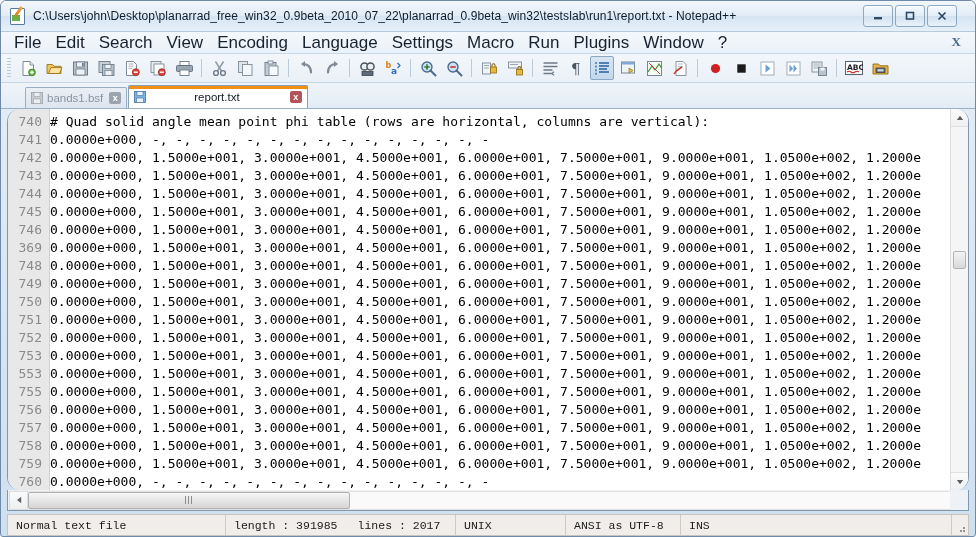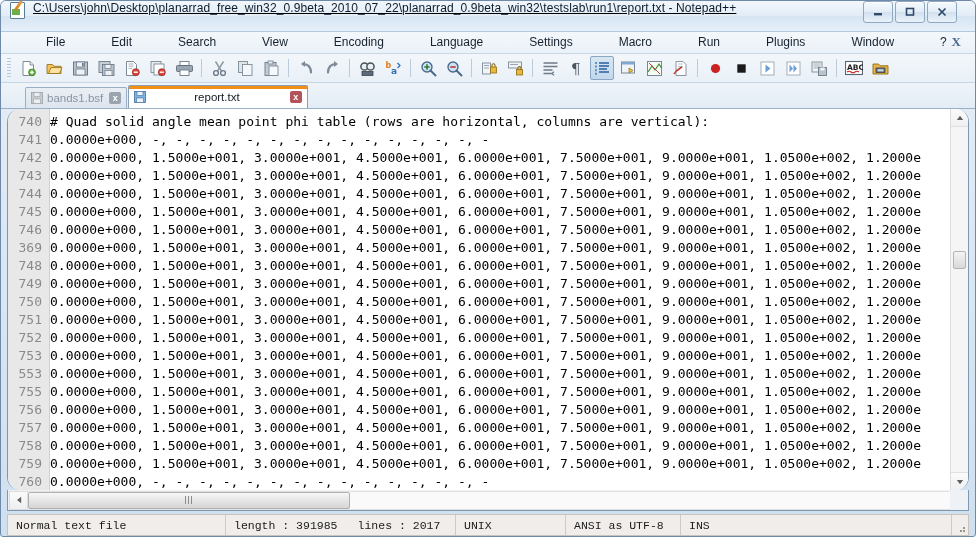--- a/index.html
+++ b/index.html
@@ -18,25 +18,25 @@
     background: linear-gradient(to bottom, #e8f0f8 0%, #dbe7f3 45%, #cfe0f0 100%);
     border: 1px solid #6f8aa8;
     border-radius: 6px 6px 3px 3px;
     padding: 0;
     overflow: hidden;
   }
   
   .titlebar {
     height: 30px;
     display: flex;
+    align-items: center;
     padding: 0 16px 0 8px;
     background: linear-gradient(to bottom, #f2f7fb 0%, #e2ecf6 50%, #d6e4f2 51%, #e6f0fa 100%);
     border-bottom: 1px solid #b7c9dd;
     border-radius: 5px 5px 0 0;
-    text-decoration: underline;
   }
   .app-icon {
     width: 18px; height: 18px;
     margin-right: 6px;
     position: relative;
     flex: 0 0 auto;
   }
   .app-icon .sheet {
     position: absolute; left: 1px; top: 1px;
     width: 13px; height: 15px;
@@ -77,26 +77,25 @@
   .menubar {
     height: 21px;
     display: flex;
     align-items: center;
     background: linear-gradient(to bottom, #f4f8fc 0%, #eaf1f8 100%);
     border-bottom: 1px solid #c9d8e6;
     padding-left: 6px;
     position: relative;
   }
   .menu-item {
-    font-size: 12px;
+    font-size: 17px;
     color: #16222f;
     padding: 2px 7px;
     white-space: nowrap;
     line-height: 15px;
-    margin-left: 32px;
   }
   .menu-close-x {
     position: absolute;
     right: 14px; top: 2px;
     font-size: 13px;
     color: #4b6b93;
     font-weight: bold;
     font-family: "Liberation Serif", serif;
   }
   

